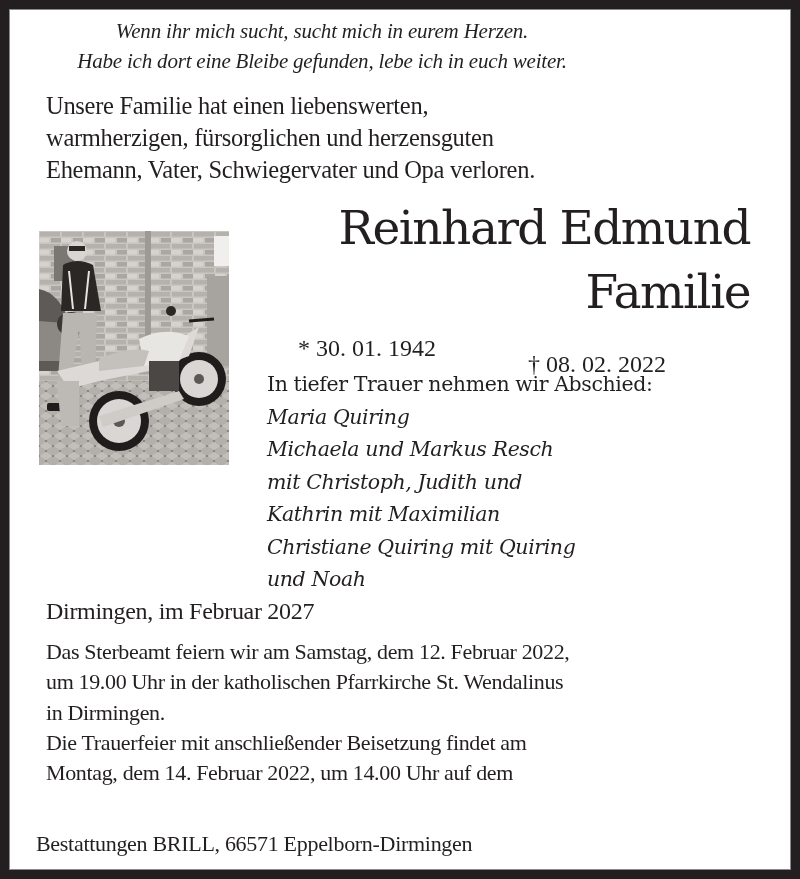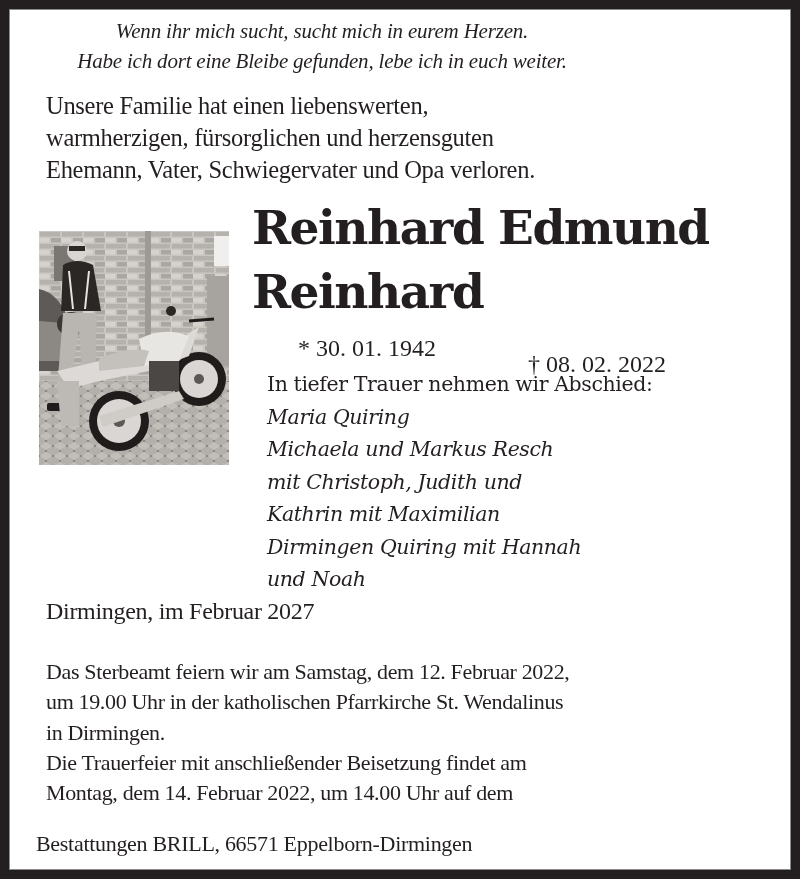--- a/index.html
+++ b/index.html
@@ -35,24 +35,24 @@
       line-height: 32px;
       letter-spacing: -0.3px;
     }
     .intro .line { display: block; }
     .photo {
       position: absolute; left: 39px; top: 231px;
       width: 190px; height: 234px;
       overflow: hidden;
     }
     .name {
-      position: absolute; left: 252px; top: 196px; width: 510px;
-      text-align: left;
+      position: absolute; left: 240px; top: 196px; width: 510px;
+      text-align: right;
       font-family: "DejaVu Serif", serif;
-      font-weight: bold;
+      font-weight: normal;
       font-size: 47px;
       line-height: 64px;
       letter-spacing: -1.5px;
     }
     .name .line { display: block; }
     .dates {
       position: absolute; left: 267px; top: 333px;
       font-family: "Liberation Serif", serif;
       font-size: 24px; line-height: 30px;
     }
@@ -66,21 +66,21 @@
     }
     .mourners .heading { display: block; font-style: normal; }
     .mourners .line { display: block; font-style: italic; }
     .place {
       position: absolute; left: 46px; top: 596px;
       font-family: "Liberation Serif", serif;
       font-size: 24px; line-height: 30px;
       letter-spacing: -0.3px;
     }
     .service {
-      position: absolute; left: 46px; top: 657px;
+      position: absolute; left: 46px; top: 637px;
       font-family: "Liberation Serif", serif;
       font-size: 22px; line-height: 30.3px;
       letter-spacing: -0.35px;
     }
     .service .line { display: block; white-space: nowrap; }
     .undertaker {
       position: absolute; left: 36px; top: 829px;
       font-family: "Liberation Serif", serif;
       font-size: 22px; line-height: 30px;
       letter-spacing: -0.3px;
@@ -148,35 +148,35 @@
     <rect x="110" y="130" width="30" height="30" fill="#4a4744"></rect>
     <path d="M60 185 L140 160 L145 168 L64 196 Z" fill="#cfccc8"></path>
     <path d="M150 90 L175 88" stroke="#1f1c1b" stroke-width="3"></path>
     <circle cx="132" cy="80" r="5" fill="#2a2725"></circle>
     <path d="M18 150 L40 150 L40 195 L22 195 Z" fill="#bdb9b5"></path>
   </svg>
 </div>
 
 <div class="name">
   <span class="line">Reinhard Edmund</span>
-  <span class="line">Reinhard</span>
+  <span class="line">Familie</span>
 </div>
 
 <div class="dates">
   <span class="birth">* 30. 01. 1942</span>
   <span class="death">† 08. 02. 2022</span>
 </div>
 
 <div class="mourners">
   <span class="heading">In tiefer Trauer nehmen wir Abschied:</span>
   <span class="line">Maria Quiring</span>
   <span class="line">Michaela und Markus Resch</span>
   <span class="line">mit Christoph, Judith und</span>
   <span class="line">Kathrin mit Maximilian</span>
-  <span class="line">Dirmingen Quiring mit Hannah</span>
+  <span class="line">Christiane Quiring mit Quiring</span>
   <span class="line">und Noah</span>
 </div>
 
 <div class="place">Dirmingen, im Februar 2027</div>
 
 <div class="service">
   <span class="line">Das Sterbeamt feiern wir am Samstag, dem 12. Februar 2022,</span>
   <span class="line">um 19.00 Uhr in der katholischen Pfarrkirche St. Wendalinus</span>
   <span class="line">in Dirmingen.</span>
   <span class="line">Die Trauerfeier mit anschließender Beisetzung findet am</span>

